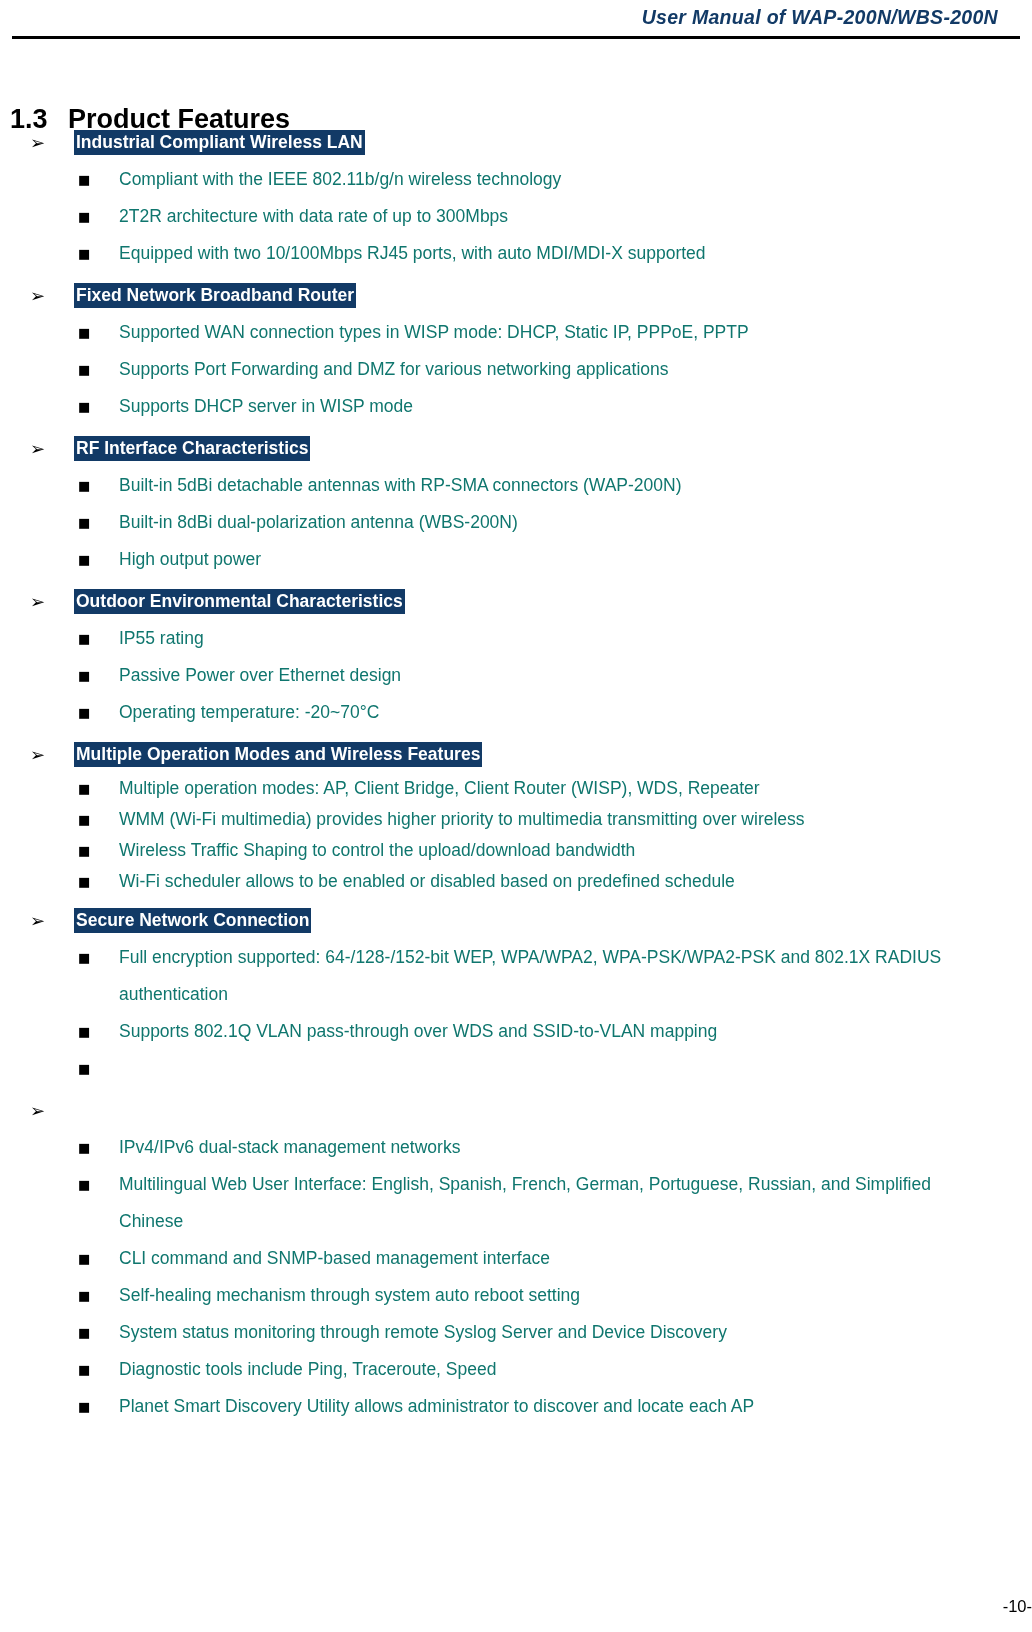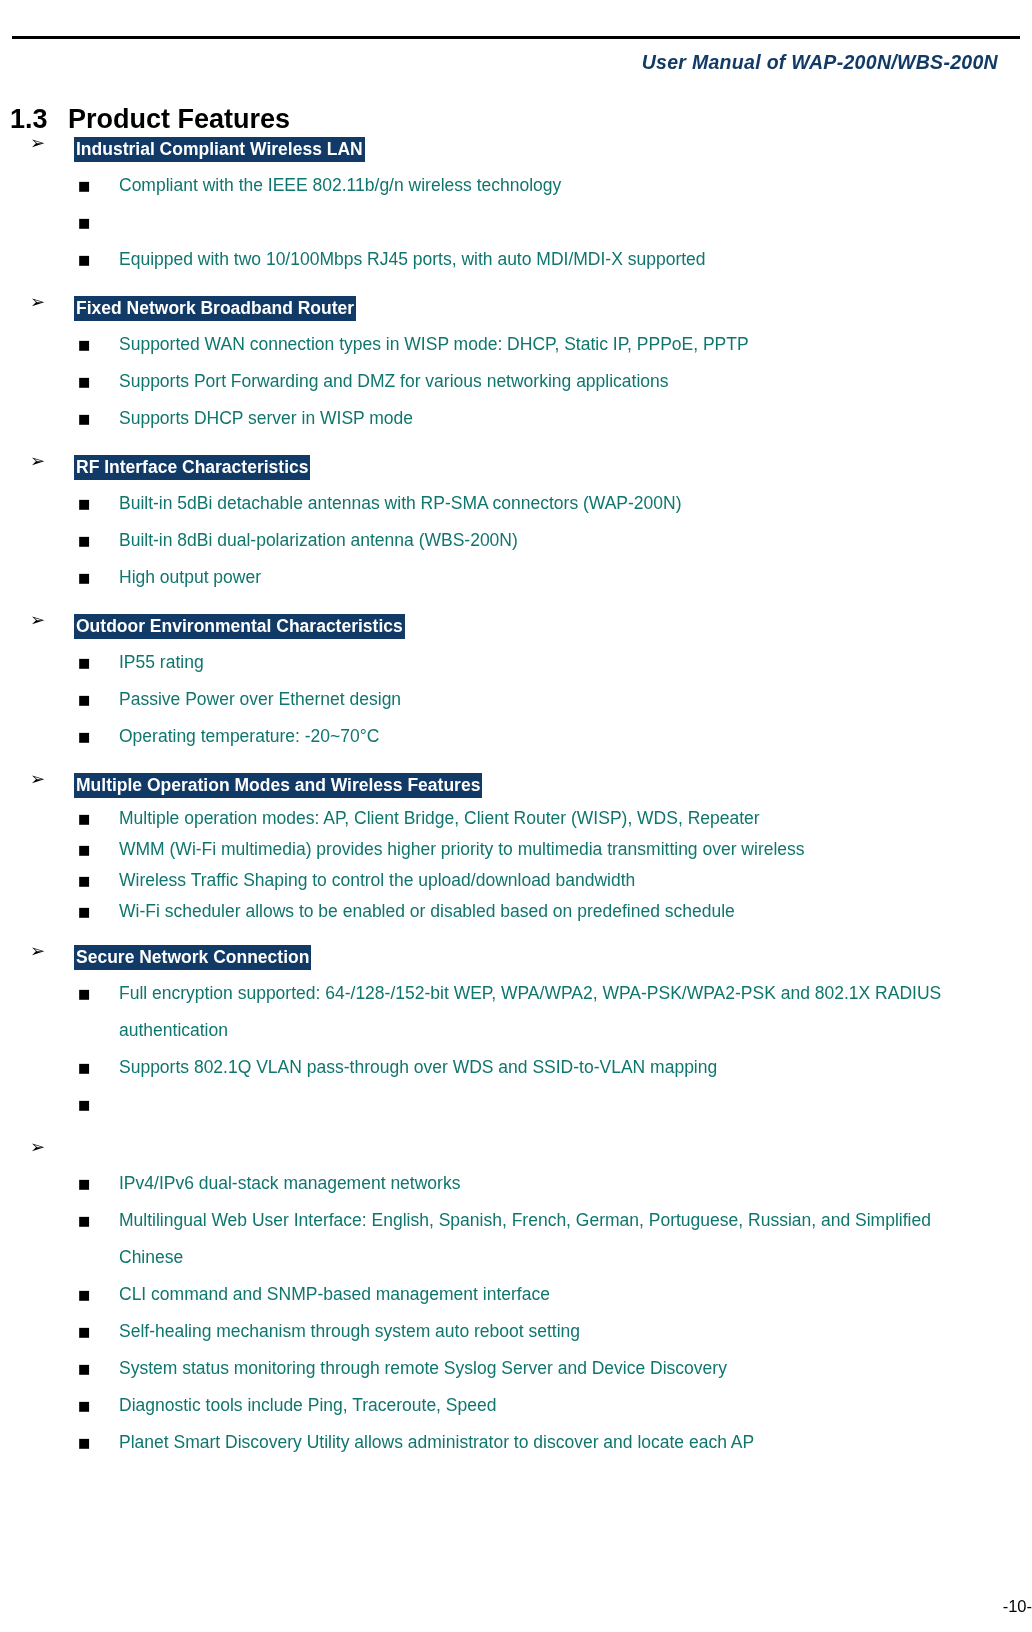--- a/index.html
+++ b/index.html
@@ -36,21 +36,20 @@
   .doc-header-title {
     font-family: "Liberation Sans", sans-serif;
     font-style: italic;
     font-weight: bold;
     font-size: 19.5px;
     letter-spacing: 0.3px;
     color: #123A66;
     line-height: 1.35;
     white-space: nowrap;
     display: inline-block;
-    margin-top: 45px;
   }
   .header-rule {
     position: absolute;
     left: 12px;
     right: 12px;
     top: 36px;
     height: 3px;
     background: #000000;
   }
 
@@ -99,21 +98,20 @@
   }
   .group-title {
     display: inline-block;
     background: #123A66;
     color: #ffffff;
     font-weight: bold;
     font-size: 17.5px;
     line-height: 25px;
     padding: 0 2px;
     white-space: nowrap;
-    margin-top: 7px;
   }
 
   .bullets {
     margin: 0;
     padding: 0;
     list-style: none;
   }
   .bullets li {
     display: flex;
     align-items: flex-start;
@@ -170,20 +168,21 @@
           <span class="arrow-bullet">➢</span>
           <span class="group-title">Industrial Compliant Wireless LAN</span>
         </div>
         <ul class="bullets">
           <li>
             <span class="sq-bullet">■</span>
             <span class="bullet-text">Compliant with the IEEE 802.11b/g/n wireless technology</span>
           </li>
           <li>
             <span class="sq-bullet">■</span>
+            <span class="bullet-text">2T2R architecture with data rate of up to 300Mbps</span>
           </li>
           <li>
             <span class="sq-bullet">■</span>
             <span class="bullet-text">Equipped with two 10/100Mbps RJ45 ports, with auto MDI/MDI-X supported</span>
           </li>
         </ul>
       </div>
       <div class="feature-group">
         <div class="group-head">
           <span class="arrow-bullet">➢</span>

